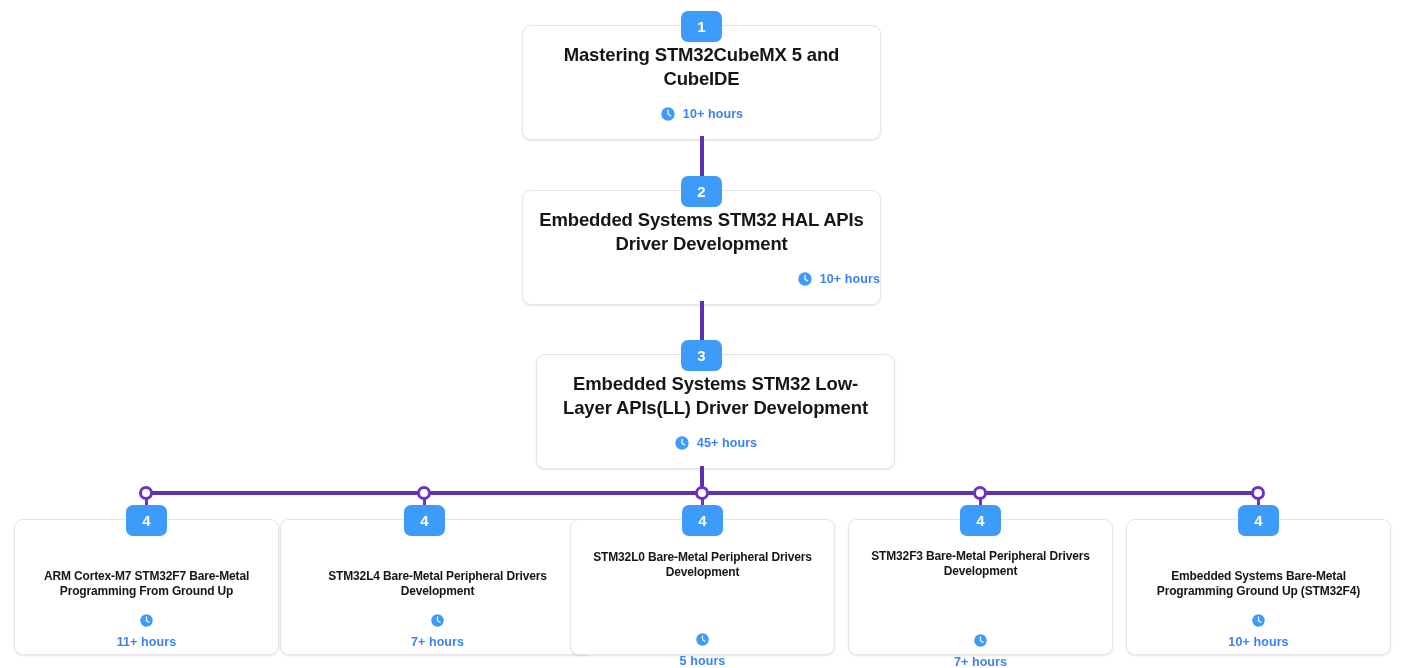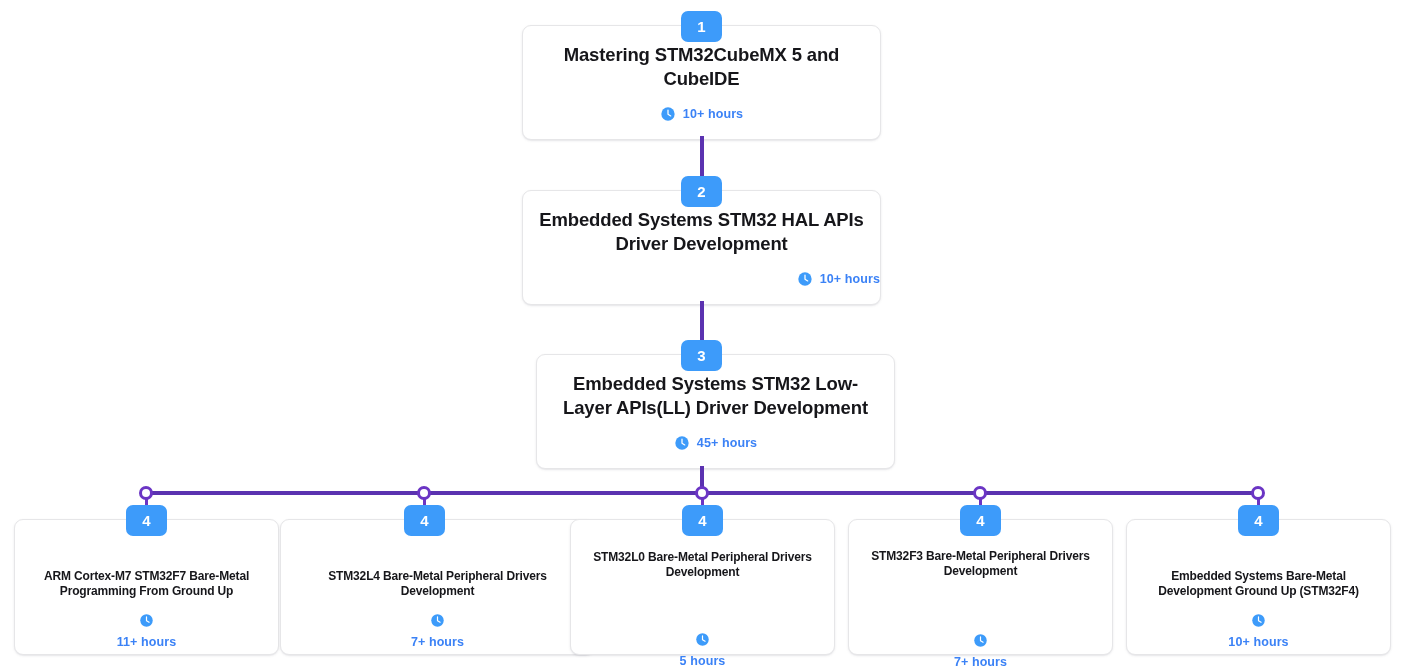--- a/index.html
+++ b/index.html
@@ -217,21 +217,21 @@
         <path d="M12 6.2 V12.4 L16.1 14.9" fill="none" stroke="#ffffff" stroke-width="1.9" stroke-linecap="round" stroke-linejoin="round"></path>
       </svg>
       <span class="hours-text">7+ hours</span>
     </div>
   </div>
   <div class="badge" style="left:960px;top:505px;">
     <span>4</span>
   </div>
 
   <div class="card bottom" style="left:1126px;top:519px;width:265px;height:136px;">
-    <h3 class="card-title">Embedded Systems Bare-Metal Development Ground Up (STM32F4)</h3>
+    <h3 class="card-title">Embedded Systems Bare-Metal Programming Ground Up (STM32F4)</h3>
     <div class="hours">
       <svg class="clock-icon" viewBox="0 0 24 24">
         <circle cx="12" cy="12" r="10" fill="#3d9bfa"></circle>
         <path d="M12 6.2 V12.4 L16.1 14.9" fill="none" stroke="#ffffff" stroke-width="1.9" stroke-linecap="round" stroke-linejoin="round"></path>
       </svg>
       <span class="hours-text">10+ hours</span>
     </div>
   </div>
   <div class="badge" style="left:1238px;top:505px;">
     <span>4</span>

